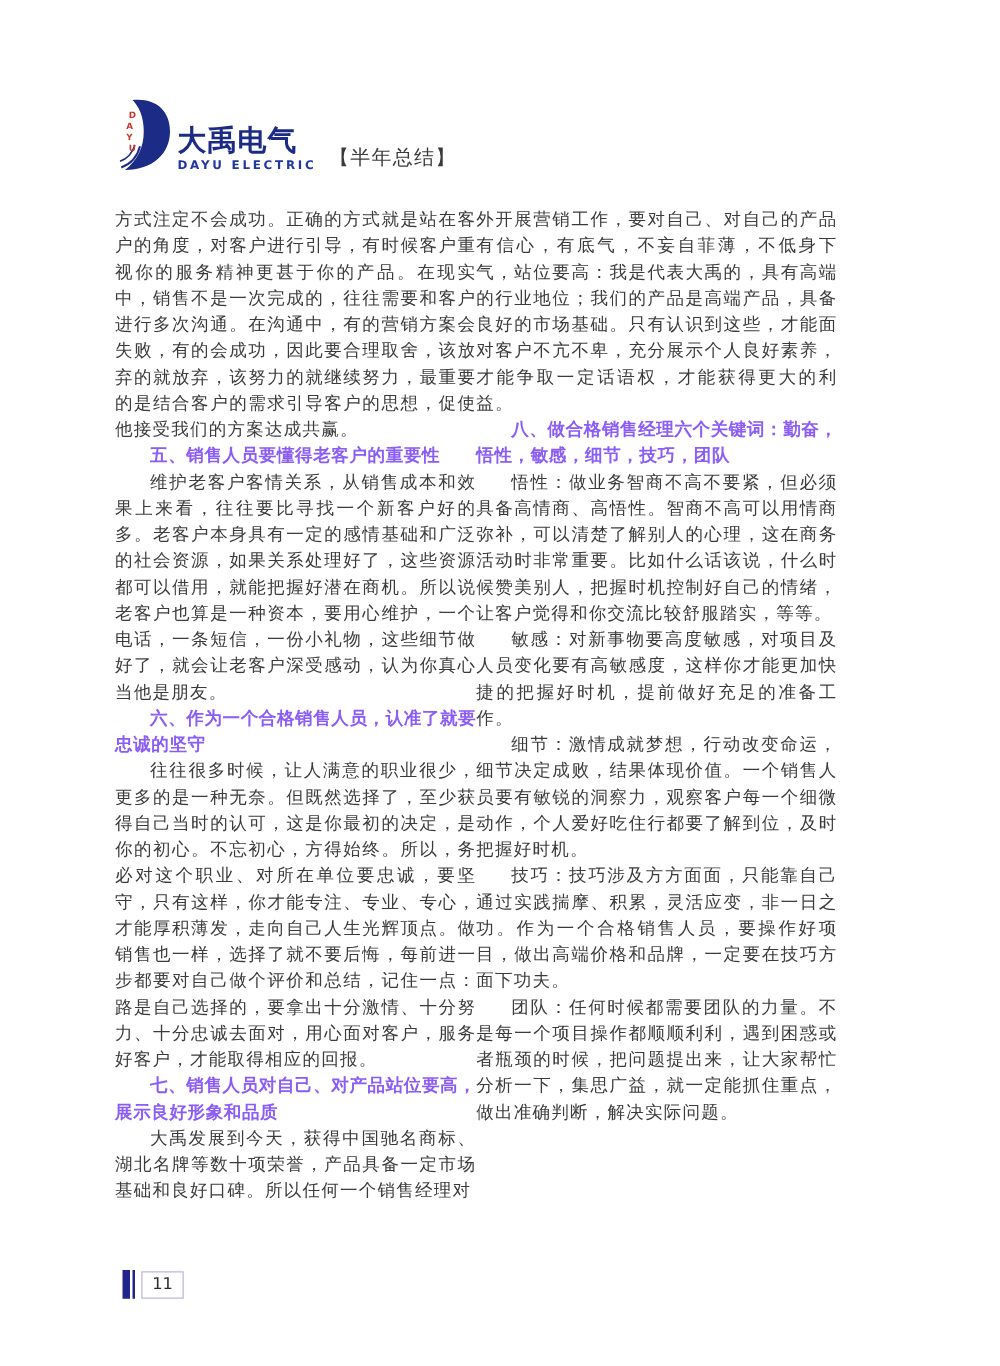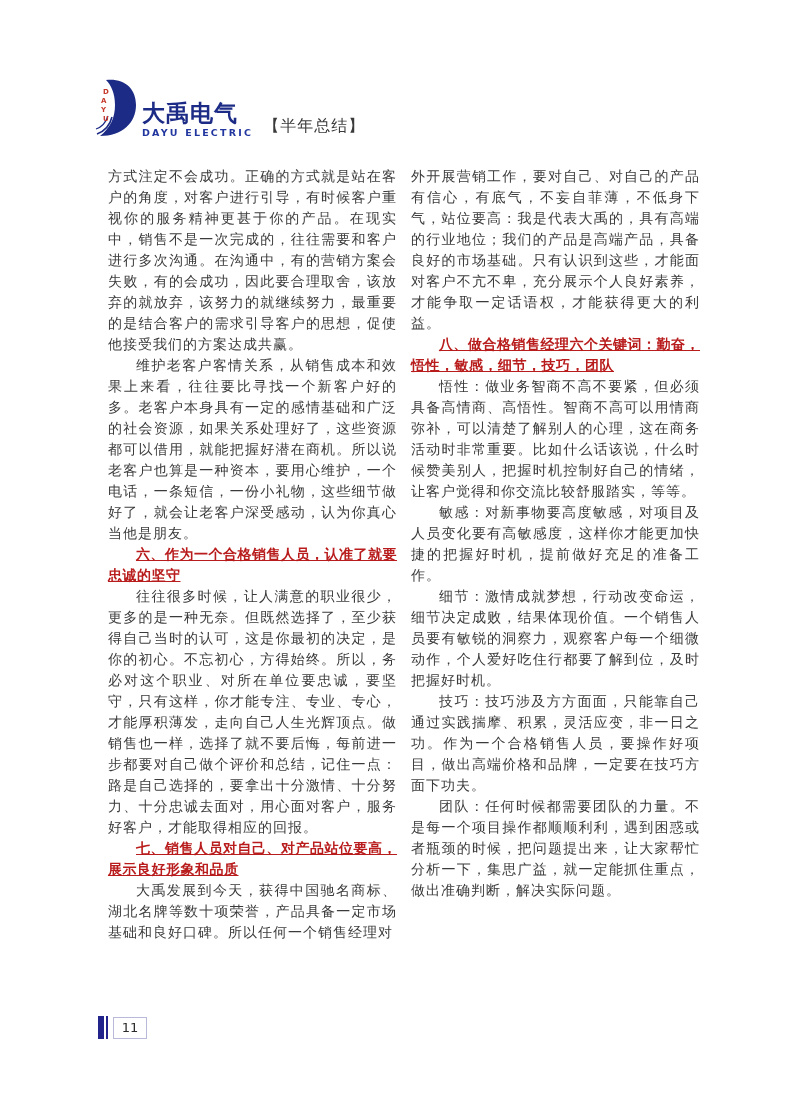--- a/index.html
+++ b/index.html
@@ -40,44 +40,43 @@
     margin-bottom: 1px;
     font-size: 16px;
     color: #3a3a3a;
     letter-spacing: 1px;
     font-family: Liberation Mono, monospace;
   }
 
   
   .columns {
     position: absolute;
-    left: 108px;
+    left: 92px;
     top: 166px;
     width: 592px;
     display: flex;
-    gap: 14px;
+    gap: 0;
   }
   .col { width: 289px; flex: 0 0 289px; }
   .block {
     font-size: 14px;
     line-height: 21px;
     letter-spacing: 1px;
     color: #3b3b3b;
     text-align: justify;
     text-justify: inter-character;
   }
   .block.para { text-indent: 2em; }
   .block.cont { text-indent: 0; }
   .block.heading {
     text-indent: 2em;
     font-family: "DejaVu Sans", sans-serif;
     font-weight: bold;
-    color: #b91c1c;
+    color: #8b5cf6;
     letter-spacing: 0.5px;
-    text-decoration: underline;
   }
 
   
   .footer {
     position: absolute;
     left: 98px;
     top: 1016px;
     display: flex;
     align-items: center;
   }
@@ -118,20 +117,21 @@
         <div class="logo-cn">大禹电气</div>
         <div class="logo-en">DAYU ELECTRIC</div>
       </div>
     </div>
     <div class="doc-label">【半年总结】</div>
   </div>
 
   <div class="columns">
     <div class="col">
       <div class="block cont">方式注定不会成功。正确的方式就是站在客户的角度，对客户进行引导，有时候客户重视你的服务精神更甚于你的产品。在现实中，销售不是一次完成的，往往需要和客户进行多次沟通。在沟通中，有的营销方案会失败，有的会成功，因此要合理取舍，该放弃的就放弃，该努力的就继续努力，最重要的是结合客户的需求引导客户的思想，促使他接受我们的方案达成共赢。</div>
+      <div class="block heading">五、销售人员要懂得老客户的重要性</div>
       <div class="block para">维护老客户客情关系，从销售成本和效果上来看，往往要比寻找一个新客户好的多。老客户本身具有一定的感情基础和广泛的社会资源，如果关系处理好了，这些资源都可以借用，就能把握好潜在商机。所以说老客户也算是一种资本，要用心维护，一个电话，一条短信，一份小礼物，这些细节做好了，就会让老客户深受感动，认为你真心当他是朋友。</div>
       <div class="block heading">六、作为一个合格销售人员，认准了就要忠诚的坚守</div>
       <div class="block para">往往很多时候，让人满意的职业很少，更多的是一种无奈。但既然选择了，至少获得自己当时的认可，这是你最初的决定，是你的初心。不忘初心，方得始终。所以，务必对这个职业、对所在单位要忠诚，要坚守，只有这样，你才能专注、专业、专心，才能厚积薄发，走向自己人生光辉顶点。做销售也一样，选择了就不要后悔，每前进一步都要对自己做个评价和总结，记住一点：路是自己选择的，要拿出十分激情、十分努力、十分忠诚去面对，用心面对客户，服务好客户，才能取得相应的回报。</div>
       <div class="block heading">七、销售人员对自己、对产品站位要高，展示良好形象和品质</div>
       <div class="block para">大禹发展到今天，获得中国驰名商标、湖北名牌等数十项荣誉，产品具备一定市场基础和良好口碑。所以任何一个销售经理对</div>
     </div>
     <div class="col">
       <div class="block cont">外开展营销工作，要对自己、对自己的产品有信心，有底气，不妄自菲薄，不低身下气，站位要高：我是代表大禹的，具有高端的行业地位；我们的产品是高端产品，具备良好的市场基础。只有认识到这些，才能面对客户不亢不卑，充分展示个人良好素养，才能争取一定话语权，才能获得更大的利益。</div>
       <div class="block heading">八、做合格销售经理六个关键词：勤奋，悟性，敏感，细节，技巧，团队</div>
       <div class="block para">悟性：做业务智商不高不要紧，但必须具备高情商、高悟性。智商不高可以用情商弥补，可以清楚了解别人的心理，这在商务活动时非常重要。比如什么话该说，什么时候赞美别人，把握时机控制好自己的情绪，让客户觉得和你交流比较舒服踏实，等等。</div>

